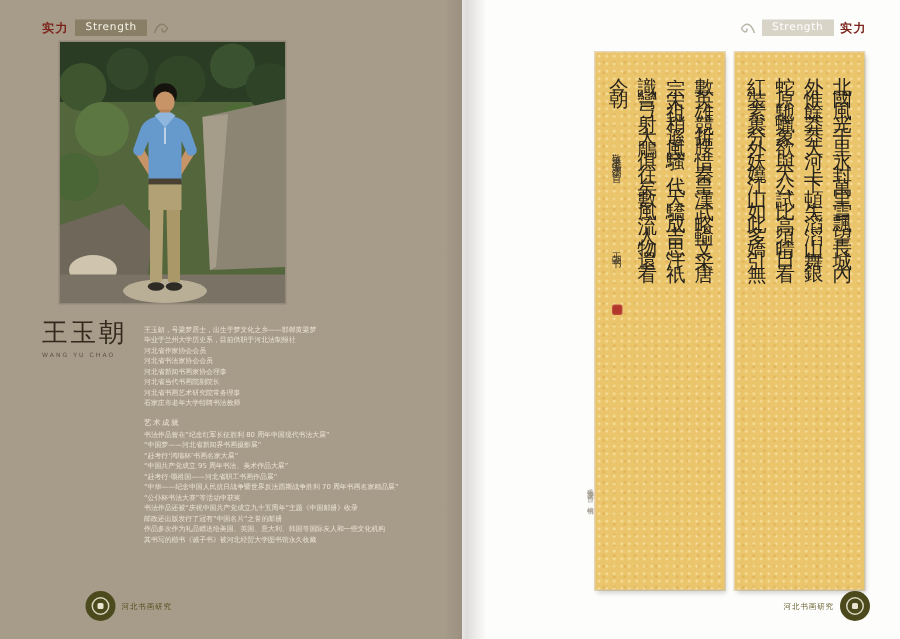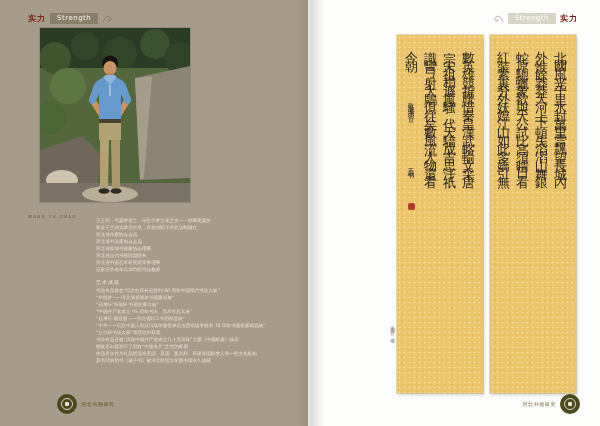--- a/index.html
+++ b/index.html
@@ -114,20 +114,21 @@
         <rect x="59" y="91" width="22" height="4" fill="#4a4133"></rect>
         <path d="M59,95 L81,95 L81,112 L59,112 Z" fill="#b3a176"></path>
         <path d="M60,112 L69,112 L68,160 L60,160 Z" fill="#b3a176"></path>
         <path d="M71,112 L80,112 L80,160 L72,160 Z" fill="#aa9869"></path>
         <ellipse cx="64" cy="163" rx="5.5" ry="2.8" fill="#2e2a24"></ellipse>
         <ellipse cx="76" cy="163" rx="5.5" ry="2.8" fill="#2e2a24"></ellipse>
       </svg>
     </div>
 
     <div class="name-block">
+      <div class="name-cn">王玉朝</div>
       <div class="name-en">WANG YU CHAO</div>
     </div>
 
     <div class="bio">
       <div class="bio-line">王玉朝，号粱梦居士，出生于梦文化之乡——邯郸黄粱梦</div>
       <div class="bio-line">毕业于兰州大学历史系，目前供职于河北法制报社</div>
       <div class="bio-line">河北省作家协会会员</div>
       <div class="bio-line">河北省书法家协会会员</div>
       <div class="bio-line">河北省新闻书画家协会理事</div>
       <div class="bio-line">河北省当代书画院副院长</div>

